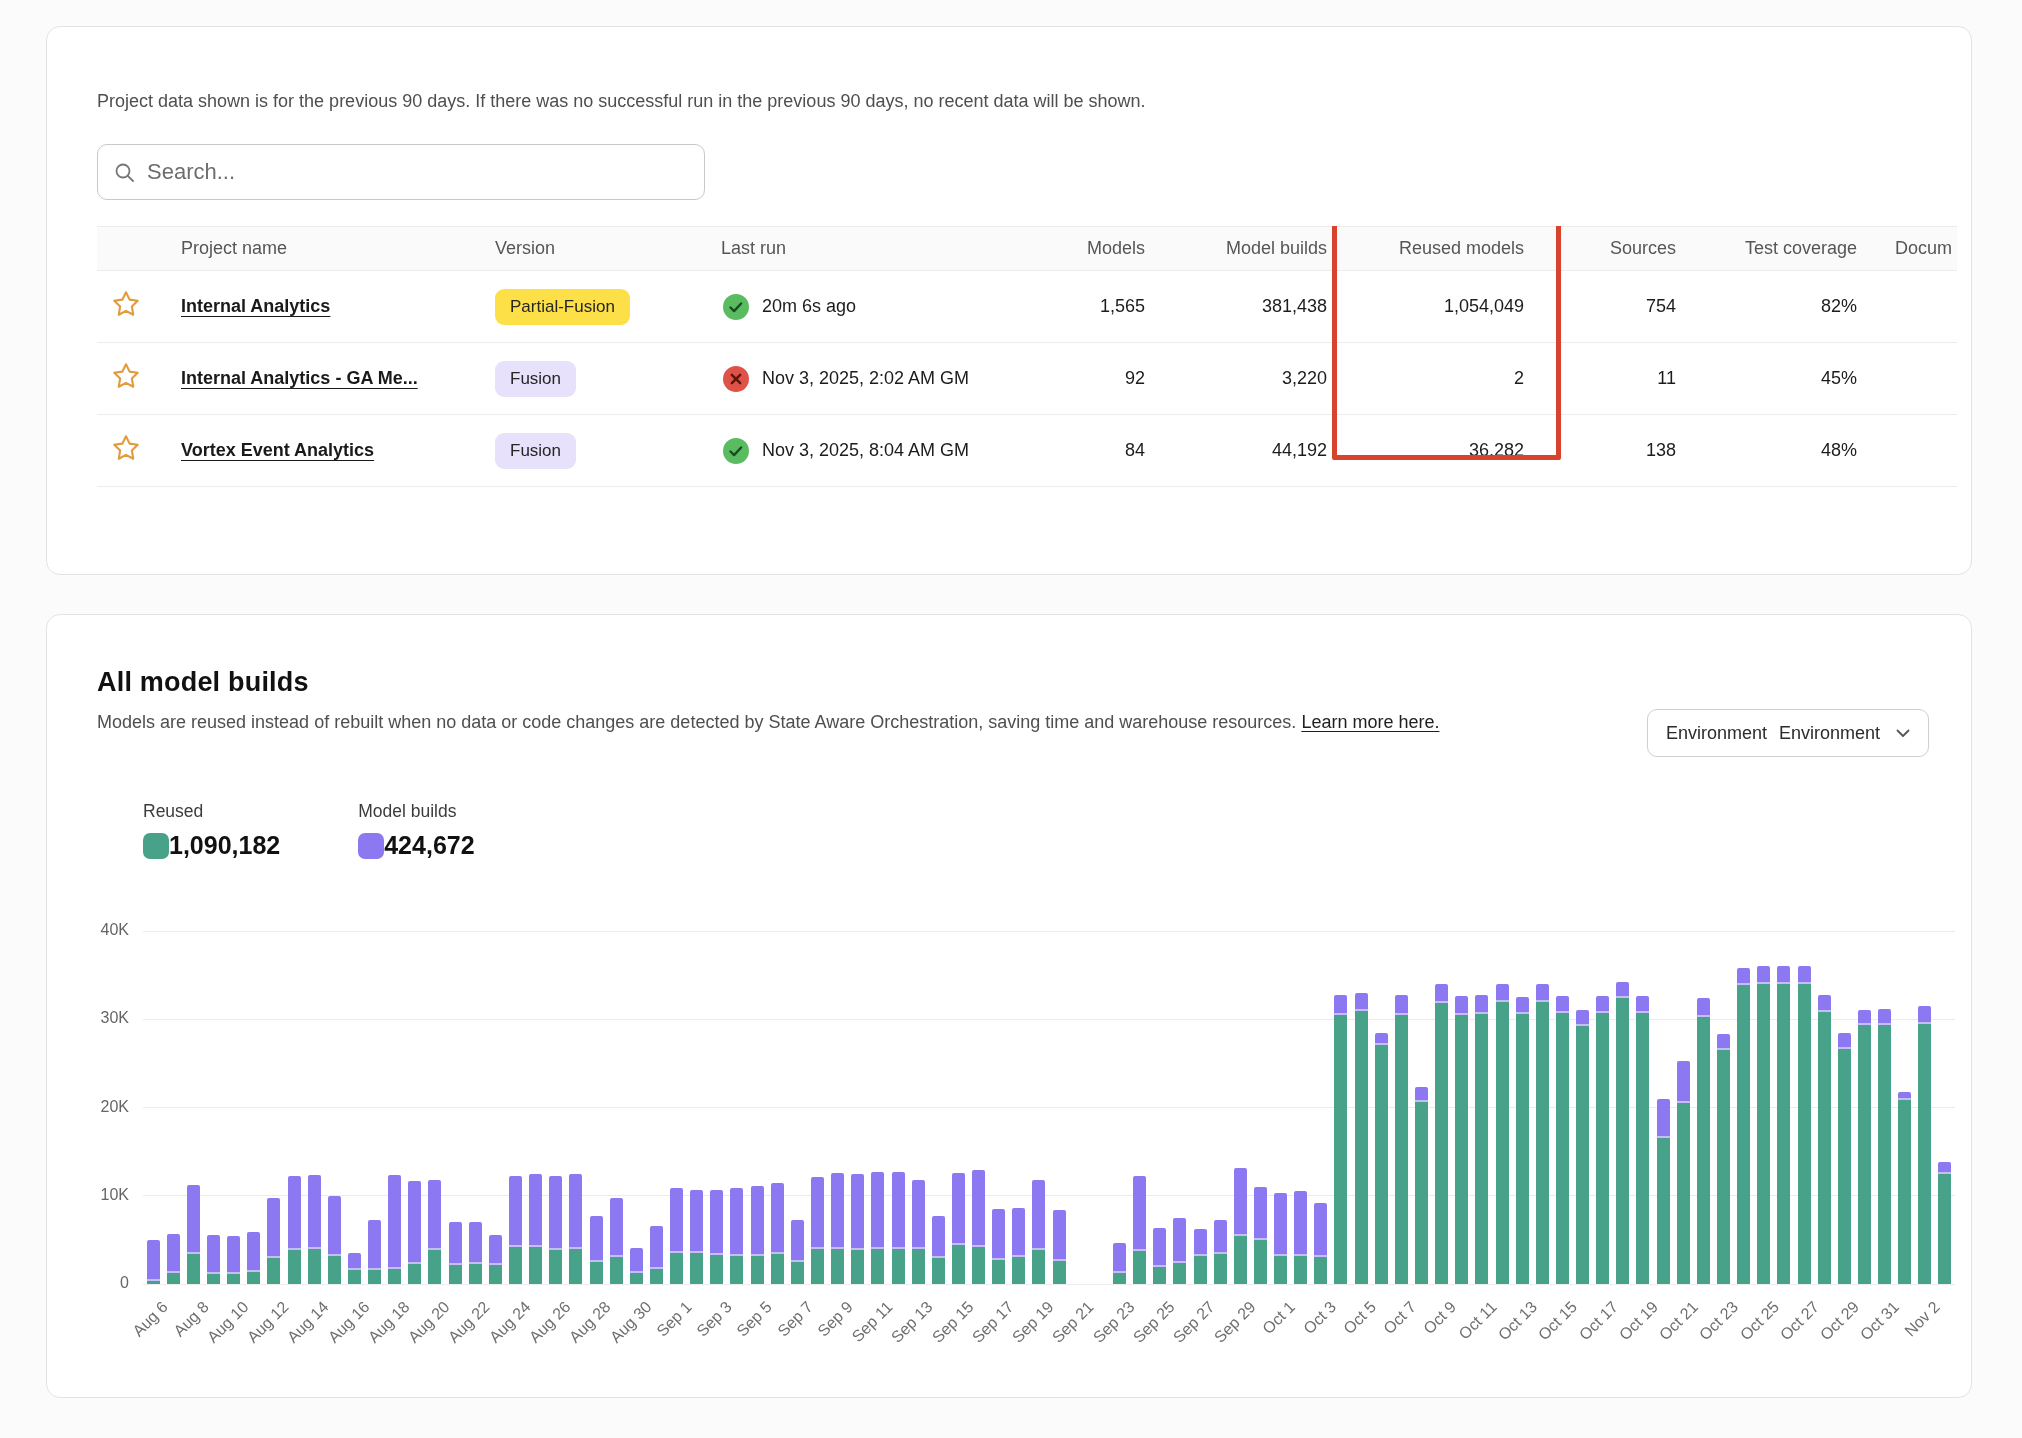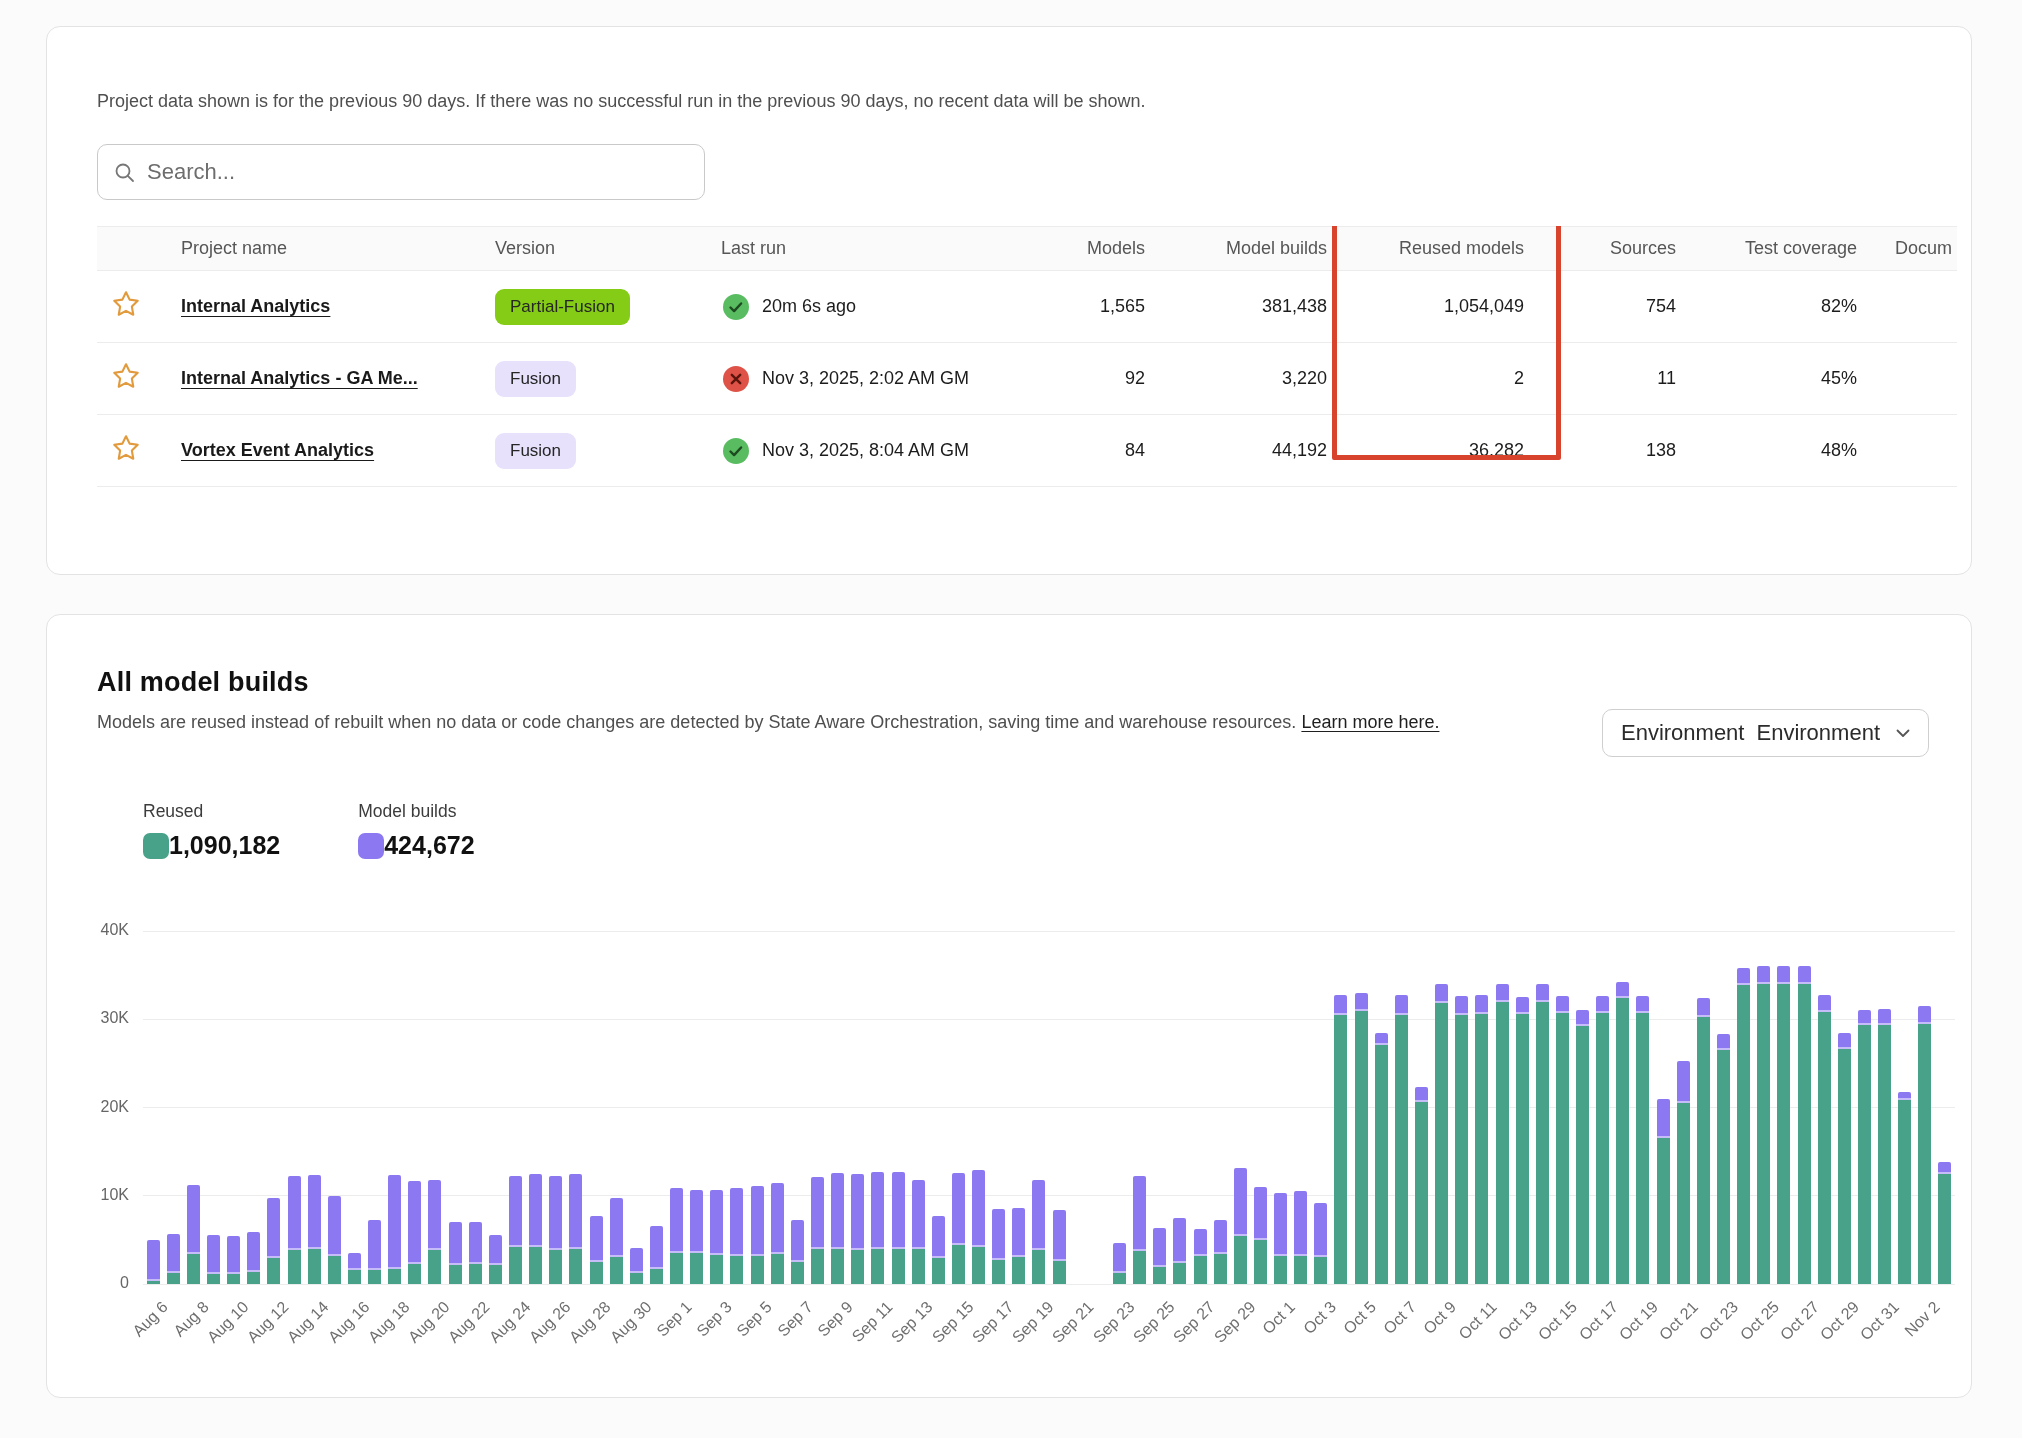--- a/index.html
+++ b/index.html
@@ -26,30 +26,30 @@
   thead tr { background:#fafafa; height:44px; }
   thead th { font-size:18px; font-weight:400; color:#565656; text-align:left; border-top:1px solid #ececec; border-bottom:1px solid #ececec; white-space:nowrap; }
   th.num, td.num { text-align:right; }
   th.c-docs-h { padding-left:38px; }
   tbody tr { height:72px; border-bottom:1px solid #ececec; }
   tbody tr:last-child { border-bottom:1px solid #ececec; }
   td { font-size:18px; color:#1c1c1c; white-space:nowrap; vertical-align:middle; }
   td.star-cell { padding-left:14px; }
   .proj-link { font-weight:600; color:#1a1a1a; text-decoration:underline; text-underline-offset:4px; text-decoration-thickness:1px; cursor:pointer; }
   .badge { display:inline-block; font-size:17px; font-weight:500; color:#262626; padding:8px 15px; border-radius:9px; }
-  .badge-partial { background:#84cc16; }
+  .badge-partial { background:#fde047; }
   .badge-fusion  { background:#E7E1FC; }
   .lastrun { display:flex; align-items:center; gap:11px; overflow:hidden; }
   .annotation-box { position:absolute; pointer-events:none; left:1235px; top:-32px; width:229px; height:266px; border:5px solid #D8432E; border-radius:2px; }
 
   
   .builds-head { display:flex; justify-content:space-between; align-items:flex-start; padding:52px 42px 0 50px; }
   .builds-sub { font-size:18px; color:#4f4f4f; margin-top:14px; }
   .learn-link { color:#1f1f1f; text-decoration:underline; text-underline-offset:3px; cursor:pointer; }
-  .env-select { margin-top:42px; height:48px; border:1px solid #cfcfcf; border-radius:10px; background:#fff; display:flex; align-items:center; gap:12px; padding:0 18px; font-size:22px; color:#2b2b2b; cursor:pointer;justify-content:flex-end; }
+  .env-select { margin-top:42px; height:48px; border:1px solid #cfcfcf; border-radius:10px; background:#fff; display:flex; align-items:center; gap:12px; padding:0 18px; font-size:18px; color:#2b2b2b; cursor:pointer;justify-content:flex-end; }
   .env-select .chev { margin-left:4px; display:flex; align-items:center; }
 
   .legend { display:flex; gap:78px; margin:44px 0 0 96px; }
   .legend-item .lg-label { font-size:17.5px; color:#3c3c3c; }
   .lg-row { display:flex; align-items:center; margin-top:9px; }
   .swatch { width:26px; height:26px; border-radius:7px; }
   .lg-value { font-size:25px; font-weight:700; color:#111; }
 
   .plot { position:absolute; left:96px; top:316px; width:1812px; height:353px; }
   .gridline { position:absolute; left:0; right:0; height:1px; background:#ececec; }

